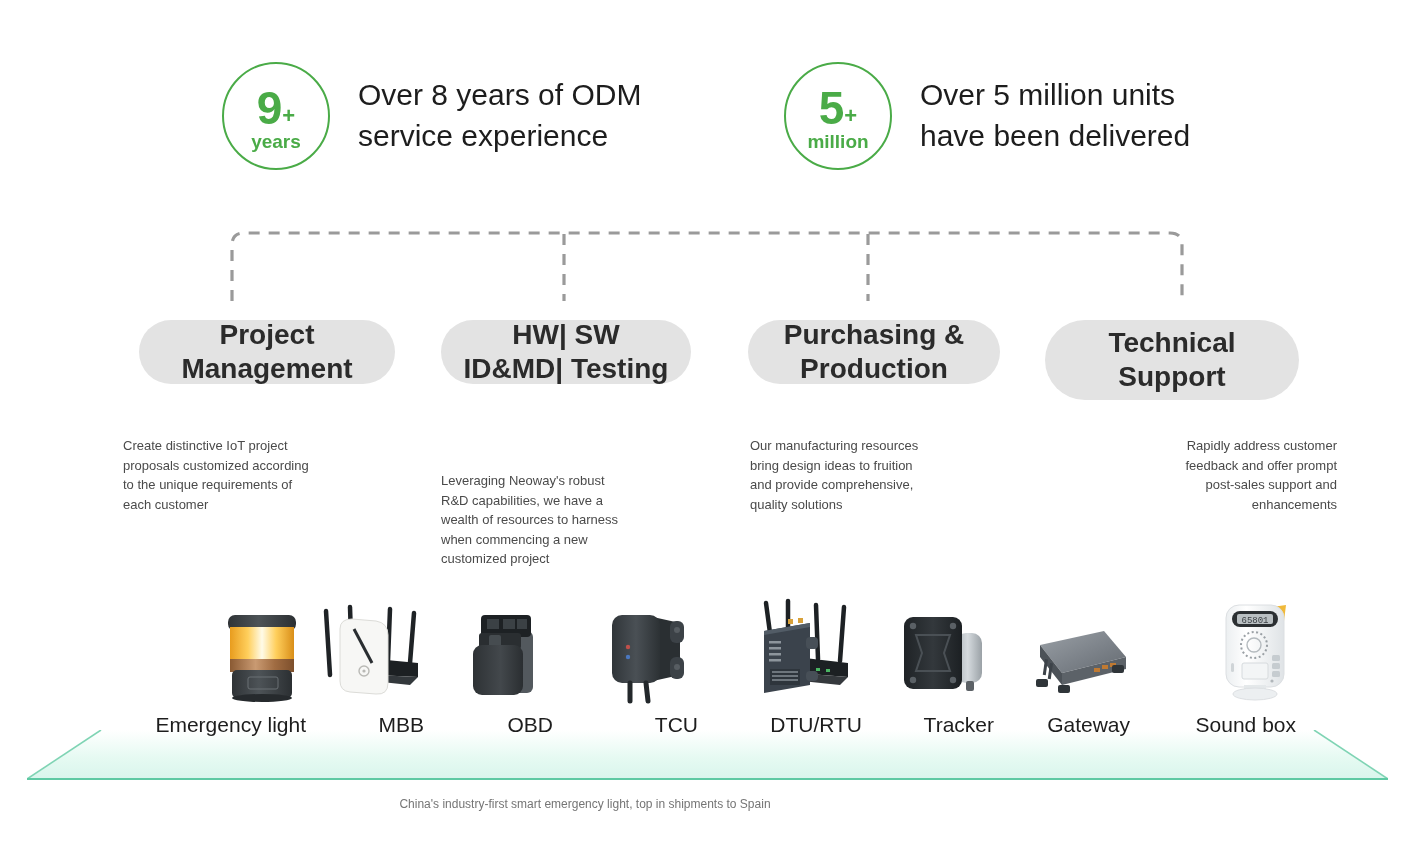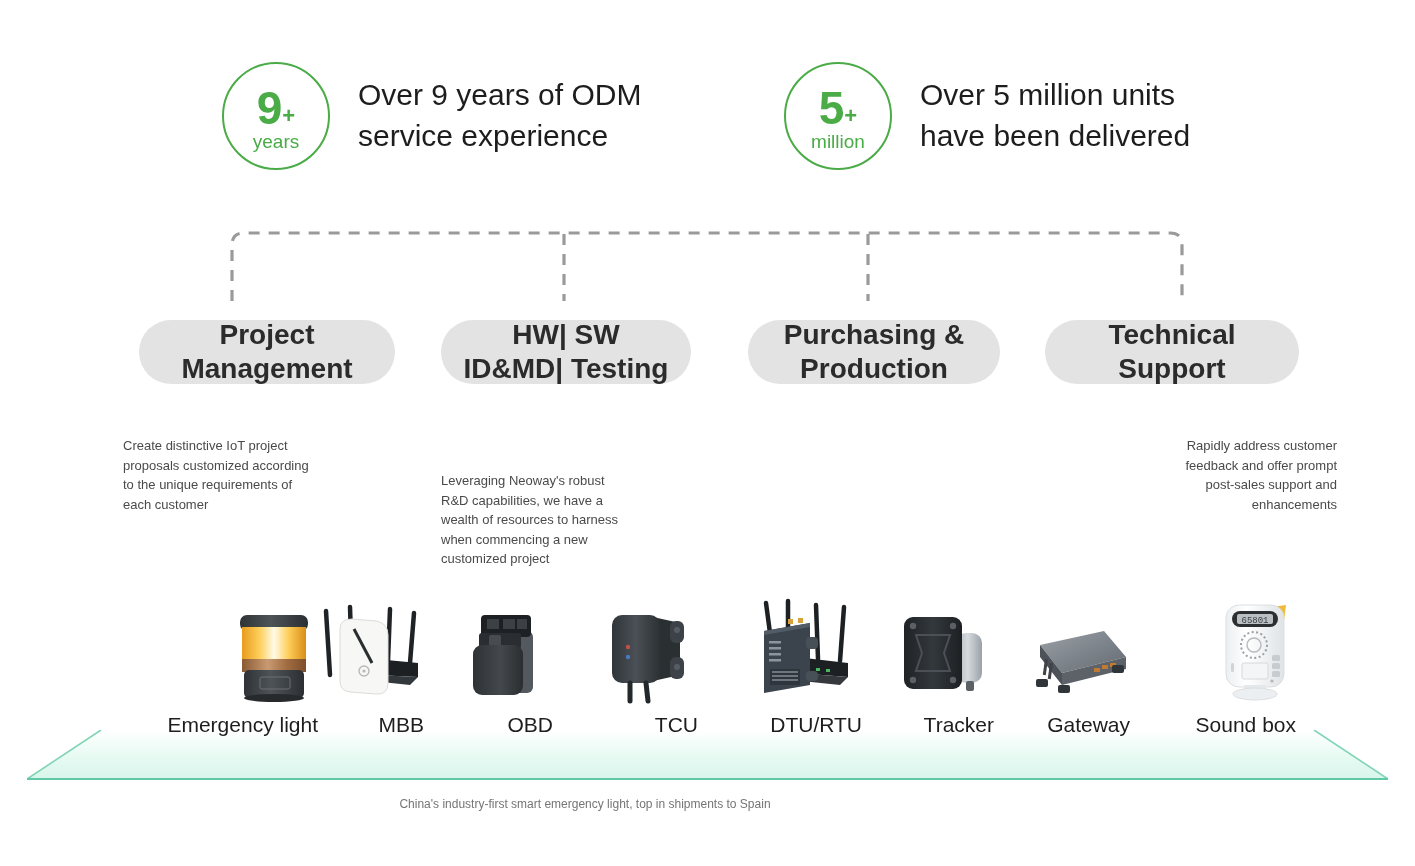--- a/index.html
+++ b/index.html
@@ -58,21 +58,21 @@
     font-size: 22px;
     font-weight: bold;
     color: #4aab47;
     line-height: 1;
     align-self: flex-end;
     margin-bottom: 4px;
     margin-left: 1px;
   }
   .stat-unit {
     font-size: 19px;
-    font-weight: normal;
+    font-weight: bold;
     color: #4aab47;
     line-height: 1;
     margin-top: 1px;
   }
   .stat-text {
     margin-left: 28px;
     font-size: 30px;
     line-height: 1.36;
     color: #1d1d1d;
     white-space: pre-line;
@@ -177,21 +177,21 @@
 <div class="stage">
 
   <div class="stat" style="left:222px; top:62px;">
     <div class="stat-circle">
       <div class="stat-topline">
         <span class="stat-number">9</span>
         <span class="stat-plus">+</span>
       </div>
       <span class="stat-unit">years</span>
     </div>
-    <div class="stat-text">Over 9 years of ODM
+    <div class="stat-text">Over 8 years of ODM
 service experience</div>
   </div>
 
   <div class="stat" style="left:784px; top:62px;">
     <div class="stat-circle">
       <div class="stat-topline">
         <span class="stat-number">5</span>
         <span class="stat-plus">+</span>
       </div>
       <span class="stat-unit">million</span>
@@ -205,47 +205,51 @@
     <path d="M334 3 L334 70" stroke="#9a9a9a" stroke-width="3.2" stroke-dasharray="11 9" fill="none"></path>
     <path d="M638 3 L638 70" stroke="#9a9a9a" stroke-width="3.2" stroke-dasharray="11 9" fill="none"></path>
   </svg>
 
   <div class="pill" style="left:139px; top:320px; width:256px; height:64px;">Project
 Management</div>
   <div class="pill" style="left:441px; top:320px; width:250px; height:64px;">HW| SW
 ID&amp;MD| Testing</div>
   <div class="pill" style="left:748px; top:320px; width:252px; height:64px;">Purchasing &amp;
 Production</div>
-  <div class="pill" style="left:1045px; top:320px; width:254px; height:64px;">Technical
+  <div class="pill" style="left:1045px; top:320px; width:254px; height:80px;">Technical
 Support</div>
 
   <div class="desc" style="left:123px; top:436px; width:290px;">Create distinctive IoT project
 proposals customized according
 to the unique requirements of
 each customer</div>
   <div class="desc" style="left:441px; top:436px; width:285px;margin-top:35px;">Leveraging Neoway's robust
 R&amp;D capabilities, we have a
 wealth of resources to harness
 when commencing a new
 customized project</div>
+  <div class="desc" style="left:750px; top:436px; width:290px;">Our manufacturing resources
+bring design ideas to fruition
+and provide comprehensive,
+quality solutions</div>
   <div class="desc" style="left:1057px; top:436px; width:280px;text-align:right;">Rapidly address customer
 feedback and offer prompt
 post-sales support and
 enhancements</div>
 
   <div class="band"></div>
   <svg class="band-edge" style="left:27px;" viewBox="0 0 80 50" width="80" height="50">
     <line x1="74" y1="0" x2="0" y2="49" stroke="#7fd4b4" stroke-width="1.6"></line>
   </svg>
   <svg class="band-edge" style="left:1308px;" viewBox="0 0 80 50" width="80" height="50">
     <line x1="6" y1="0" x2="80" y2="49" stroke="#7fd4b4" stroke-width="1.6"></line>
   </svg>
   <div class="band-line"></div>
 
-  <div class="product" style="left:136px; top:605px; width:182px;">
+  <div class="product" style="left:124px; top:605px; width:182px;">
     <div class="product-img">
       <svg width="88" height="96" viewBox="0 0 88 96">
         <defs>
           <linearGradient id="elAmber" x1="0" y1="0" x2="1" y2="0">
             <stop offset="0%" stop-color="#e89c1e"></stop>
             <stop offset="28%" stop-color="#ffcf5c"></stop>
             <stop offset="50%" stop-color="#fffbe8"></stop>
             <stop offset="72%" stop-color="#ffcf5c"></stop>
             <stop offset="100%" stop-color="#d98e18"></stop>
           </linearGradient>

